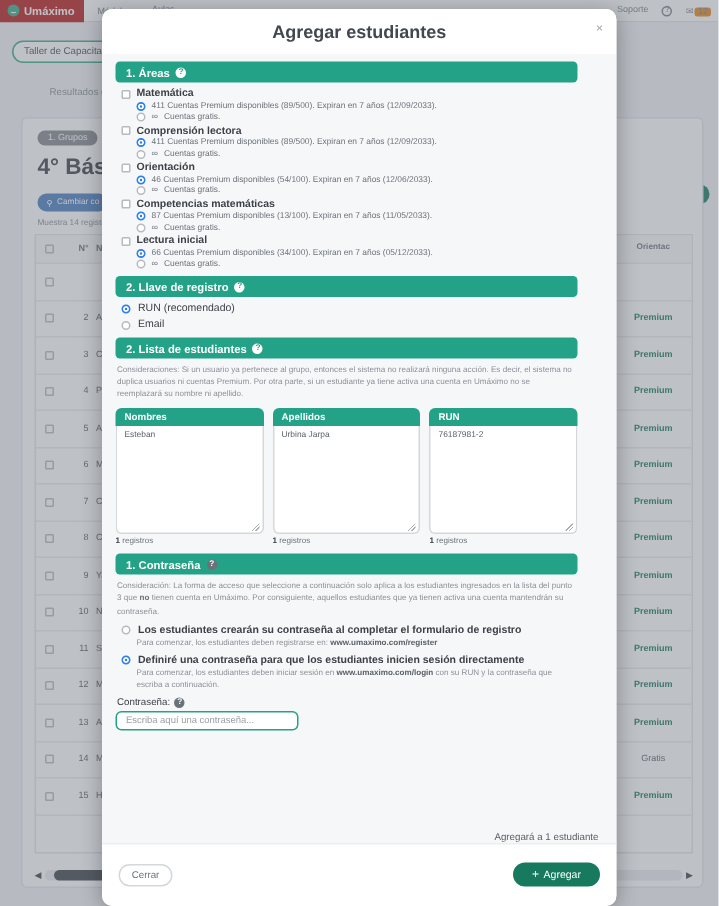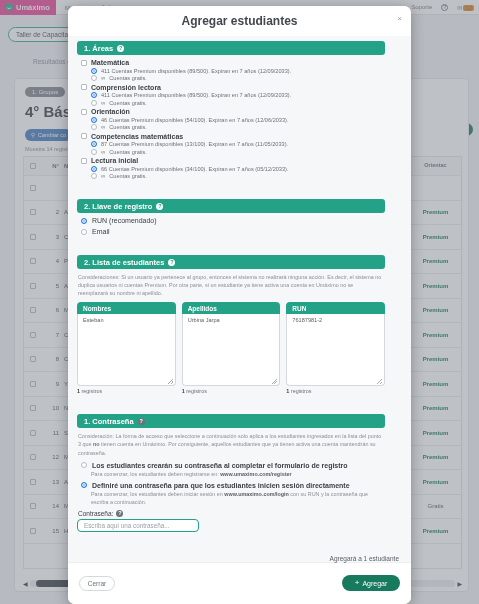--- a/index.html
+++ b/index.html
@@ -12,21 +12,21 @@
   #root { position: relative; width: 479px; height: 604px; }
 
   
   .bg { position: absolute; inset: 0; background: #f0f1f3; }
   .topbar {
     position: absolute; top: 0; left: 0; right: 0; height: 15px;
     background: #ffffff; display: flex; align-items: center;
     border-bottom: 1px solid #e2e4e7;
   }
   .brand {
-    width: 56px; height: 15px; background: #ec4899; color: #fff;
+    width: 56px; height: 15px; background: #b91c1c; color: #fff;
     display: flex; align-items: center; gap: 3px; padding-left: 5px;
     font-size: 7.5px; font-weight: bold;
   }
   .brand-logo {
     width: 8px; height: 8px; border-radius: 50%;
     background: #3aa98a; display: inline-block; flex: none;
     position: relative;
   }
   .brand-logo::after {
     content: ""; position: absolute; left: 2px; top: 3px;
@@ -125,21 +125,21 @@
   }
   .qmark.dark { background: #6c727a; color: #fff; }
   .area-row { display: flex; align-items: center; gap: 4px; margin: 2.5px 0 0 4px; }
   .sqchk { width: 6px; height: 6px; border: 1px solid #b6bbc1; border-radius: 1px; background:#fff; flex:none; }
   .area-name { font-size: 7px; font-weight: bold; color: #3c4148; }
   .opt-row { display: flex; align-items: center; gap: 4px; margin: 1.5px 0 0 14px; }
   .radio { width: 6px; height: 6px; border-radius: 50%; border: 1px solid #b6bbc1; background:#fff; flex:none; }
   .radio.on { border-color: #2d7ff0; background: #2d7ff0; box-shadow: inset 0 0 0 1.2px #fff; }
   .opt-txt { font-size: 5.6px; color: #6c727a; }
   .infinity { font-size: 6px; color: #6c727a; }
-  .sec-block { margin-top: 20px; }
+  .sec-block { margin-top: 5px; }
   .rrow { display: flex; align-items: center; gap: 5px; margin: 4px 0 0 4px; }
   .rrow .lbl { font-size: 7px; color: #3c4148; }
   .consider { font-size: 5.4px; color: #8b9098; line-height: 1.5; margin: 3px 1px 5px 1px; }
   .consider b { color: #6c727a; }
   .cols { display: flex; gap: 6px; }
   .col { flex: 1; }
   .col-head {
     background: #24a287; color: #fff; font-size: 6.5px; font-weight: bold;
     border-radius: 4px 4px 0 0; padding: 2.5px 6px;
   }

